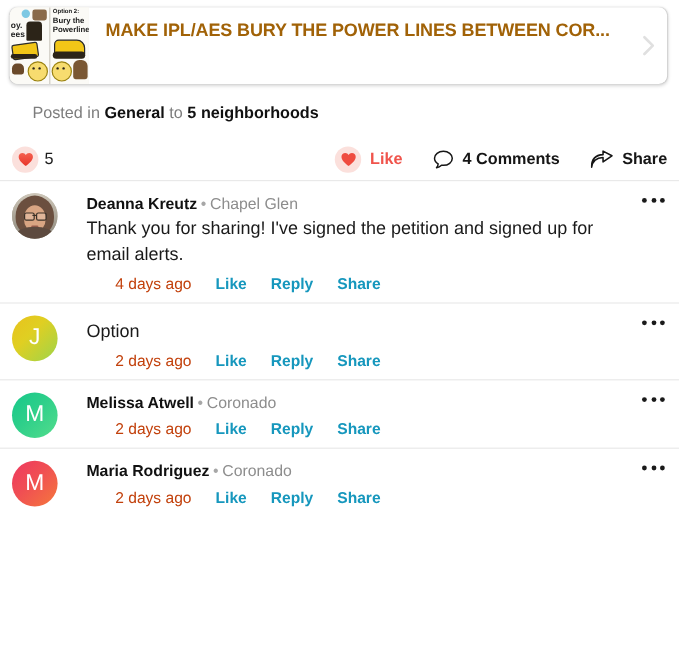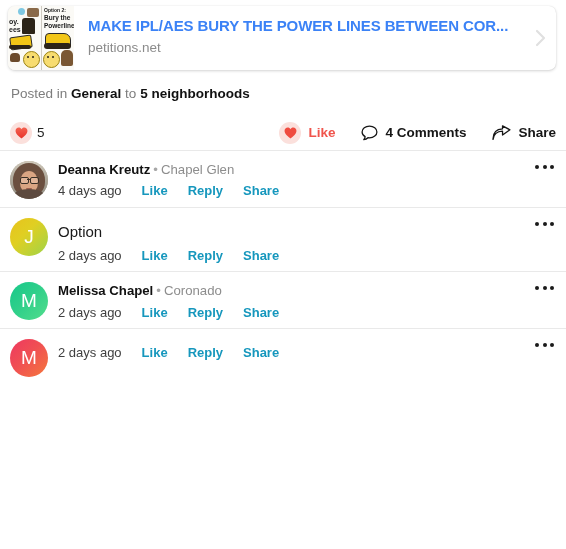--- a/index.html
+++ b/index.html
@@ -80,21 +80,21 @@
     flex: 1;
     min-width: 0;
     padding: 11px 4px 0 14px;
     display: flex;
     flex-direction: column;
     justify-content: flex-start;
   }
   .link-title {
     font-size: 15px;
     font-weight: bold;
-    color: #3b82f6;
+    color: #a16207;
     letter-spacing: -0.1px;
     white-space: nowrap;
     overflow: hidden;
     text-overflow: ellipsis;
     line-height: 1.15;
   }
   .link-host {
     margin-top: 6px;
     font-size: 13.5px;
     color: #8b8b8b;
@@ -104,21 +104,21 @@
     width: 30px;
     min-width: 30px;
     display: flex;
     align-items: center;
     justify-content: center;
     color: #dedede;
   }
 
   
   .posted-line {
-    margin: 17px 0 0 11px;
+    margin: 17px 0 0 27px;
     font-size: 13.5px;
     color: #7d7d7d;
     line-height: 1;
   }
   .posted-line b {
     color: #111111;
     font-weight: bold;
   }
 
   
@@ -178,21 +178,21 @@
 
   
   .comment {
     position: relative;
     padding: 10px 10px 8px 10px;
     min-height: 0;
   }
   .comment-inner {
     display: flex;
     align-items: flex-start;
-    gap: 10px;
+    gap: 24px;
   }
   .avatar {
     width: 38px;
     height: 38px;
     min-width: 38px;
     border-radius: 50%;
     overflow: hidden;
     position: relative;
     display: flex;
     align-items: center;
@@ -233,21 +233,21 @@
     line-height: 1.42;
     color: #1a1a1a;
   }
   .c-meta {
     margin-top: 6px;
     display: flex;
     align-items: center;
     gap: 20px;
     font-size: 13px;
   }
-  .c-time { color: #404040; }
+  .c-time { color: #c2410c; margin-left: 24px; }
   .c-link {
     color: #1697bd;
     font-weight: bold;
     cursor: pointer;
   }
   .c-dots {
     position: absolute;
     right: 12px;
     top: 14px;
     display: flex;
@@ -284,21 +284,20 @@
       <div class="mini-exc" style="left:3px;top:27px;width:24px;height:12px;border-radius:4px 7px 2px 2px;"></div>
       <div class="mini-dark" style="left:2px;top:37px;width:27px;height:6px;border-radius:3px;"></div>
       <div class="mini-face" style="left:1px;top:45px;width:15px;height:15px;"></div>
       <div class="mini-dark" style="left:5px;top:50px;width:2px;height:2px;border-radius:50%;"></div>
       <div class="mini-dark" style="left:10px;top:50px;width:2px;height:2px;border-radius:50%;"></div>
       <div class="mini-dark" style="left:19px;top:44px;width:12px;height:16px;border-radius:5px 5px 2px 2px;background:#7a5733;"></div>
     </div>
   </div>
   <div class="link-body">
     <div class="link-title">MAKE IPL/AES BURY THE POWER LINES BETWEEN COR...</div>
-    <div class="link-host">petitions.net</div>
   </div>
   <div class="link-chevron">
     <svg width="12" height="18" viewBox="0 0 12 18" fill="none" aria-hidden="true">
       <path d="M2 2 L9 9 L2 16" stroke="#e0e0e0" stroke-width="2.2" stroke-linecap="round" stroke-linejoin="round"></path>
     </svg>
   </div>
 </div>
 
 <div class="posted-line">
   <span>Posted in</span>
@@ -364,20 +363,21 @@
       <span class="ph-glass-l"></span>
       <span class="ph-glass-r"></span>
       <span class="ph-bar"></span>
       <span class="ph-mouth"></span>
       <span class="ph-body"></span>
     </div>
     <div class="c-body">
       <div class="c-head">
         <span class="c-name">Deanna Kreutz</span><span class="c-sep">•</span><span class="c-hood">Chapel Glen</span>
       </div>
+      <div class="c-text">Thank you for sharing!  I've signed the petition and signed up for email alerts.</div>
       <div class="c-meta">
         <span class="c-time">4 days ago</span>
         <span class="c-link">Like</span>
         <span class="c-link">Reply</span>
         <span class="c-link">Share</span>
       </div>
     </div>
   </div>
   <div class="c-dots">
       <i></i>
@@ -412,21 +412,21 @@
 
 <div class="divider"></div>
 
 <div class="comment">
   <div class="comment-inner">
     <div class="avatar g-green">
       <span>M</span>
     </div>
     <div class="c-body">
       <div class="c-head">
-        <span class="c-name">Melissa Chapel</span><span class="c-sep">•</span><span class="c-hood">Coronado</span>
+        <span class="c-name">Melissa Atwell</span><span class="c-sep">•</span><span class="c-hood">Coronado</span>
       </div>
       <div class="c-meta">
         <span class="c-time">2 days ago</span>
         <span class="c-link">Like</span>
         <span class="c-link">Reply</span>
         <span class="c-link">Share</span>
       </div>
     </div>
   </div>
   <div class="c-dots">
@@ -437,20 +437,23 @@
 </div>
 
 <div class="divider"></div>
 
 <div class="comment">
   <div class="comment-inner">
     <div class="avatar g-red">
       <span>M</span>
     </div>
     <div class="c-body">
+      <div class="c-head">
+        <span class="c-name">Maria Rodriguez</span><span class="c-sep">•</span><span class="c-hood">Coronado</span>
+      </div>
       <div class="c-meta">
         <span class="c-time">2 days ago</span>
         <span class="c-link">Like</span>
         <span class="c-link">Reply</span>
         <span class="c-link">Share</span>
       </div>
     </div>
   </div>
   <div class="c-dots">
       <i></i>

